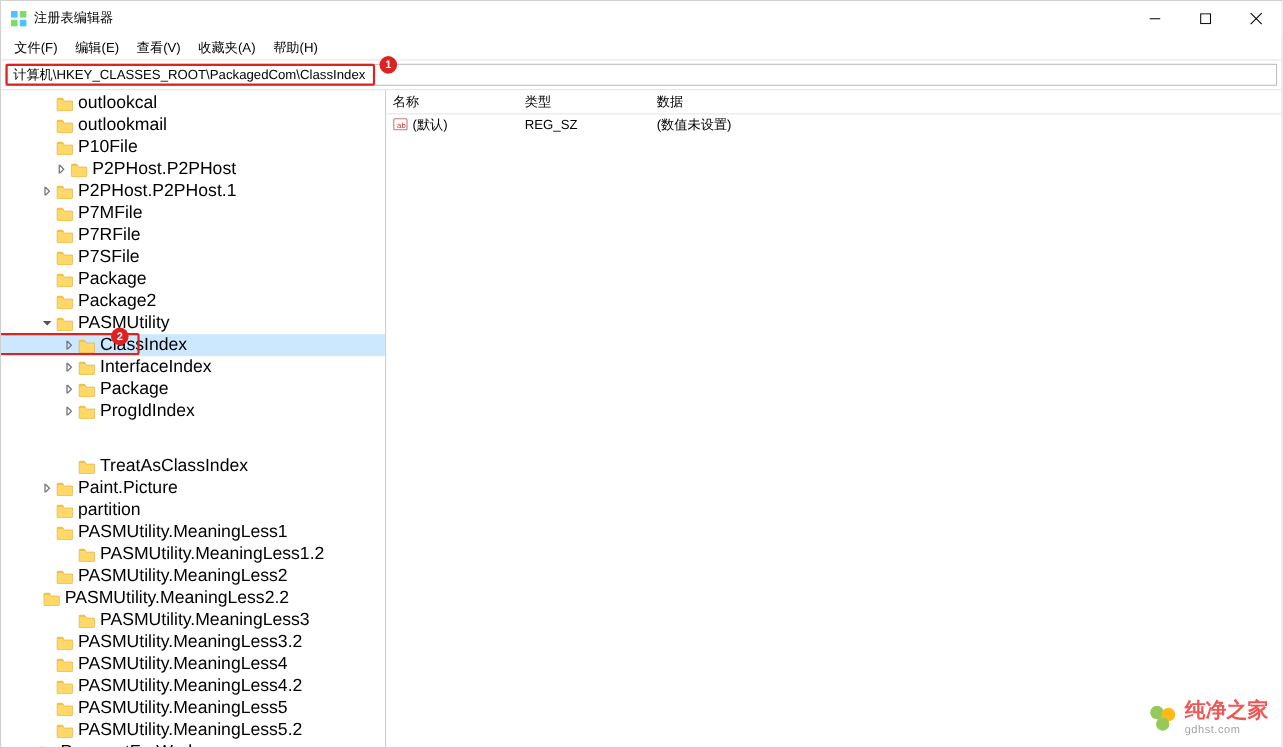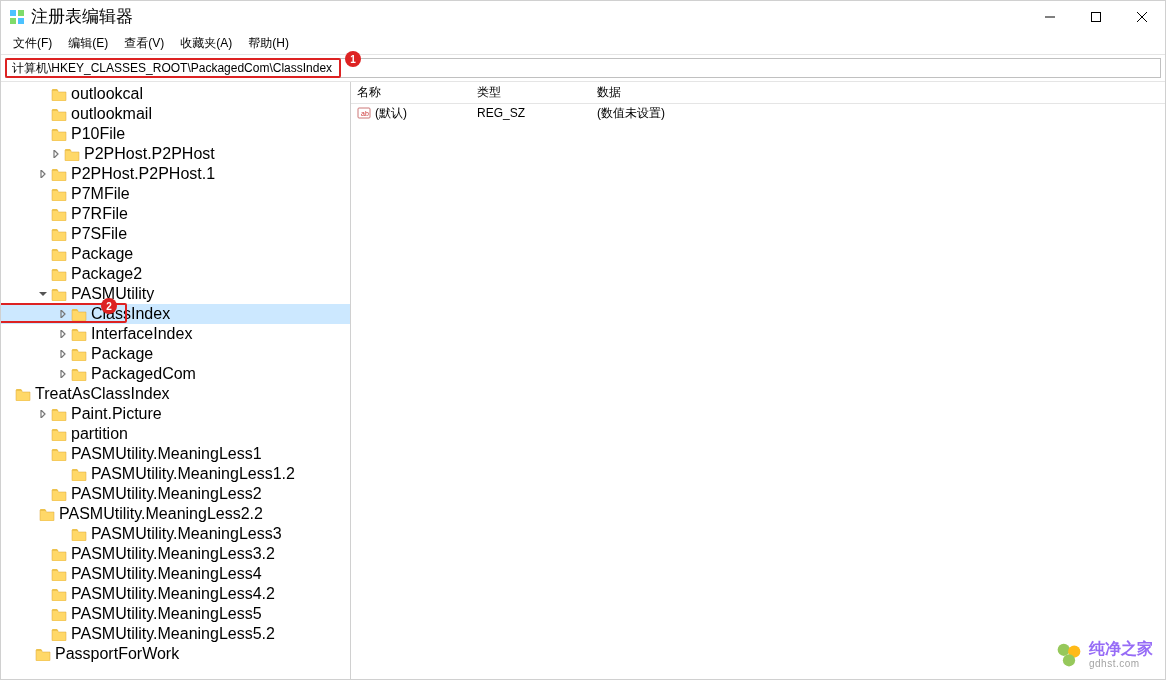--- a/index.html
+++ b/index.html
@@ -2,21 +2,21 @@
 <html><head>
 <meta charset="utf-8">
 <style>
   * { box-sizing: border-box; margin: 0; padding: 0; }
   html, body { width: 1166px; height: 680px; font-family: "Microsoft YaHei", "Segoe UI", sans-serif; font-size: 12px; background: #fff; overflow: hidden; }
   .window { width: 1166px; height: 680px; display: flex; flex-direction: column; border: 1px solid #d0d0d0; position: relative; }
 
   
   .titlebar { height: 32px; display: flex; align-items: center; padding-left: 8px; background: #fff; border-bottom: 1px solid transparent; }
   .titlebar .app-icon { width: 16px; height: 16px; margin-right: 6px; display:flex; align-items:center; justify-content:center; }
-  .titlebar .title { font-size: 17px; }
+  .titlebar .title { font-size: 12px; }
   .window-controls { margin-left: auto; display: flex; height: 100%; }
   .window-controls .ctrl { width: 46px; height: 100%; display: flex; align-items: center; justify-content: center; }
   .window-controls svg { width: 10px; height: 10px; }
   .window-controls .close svg { width: 12px; height: 12px; }
 
   
   .menubar { height: 22px; display: flex; align-items: center; padding: 0 4px; border-bottom: 1px solid #e5e5e5; }
   .menubar .menu-item { padding: 2px 8px; font-size: 12px; }
 
   
@@ -58,21 +58,21 @@
   
   .tree-pane::-webkit-scrollbar { width: 16px; }
   .tree-pane::-webkit-scrollbar-track { background: #f0f0f0; }
   .tree-pane::-webkit-scrollbar-thumb { background: #c0c0c0; }
   .tree-pane::-webkit-scrollbar-button { background:#f0f0f0; height:16px; }
 
   
   .watermark { position:absolute; right:12px; bottom:10px; display:flex; align-items:center; gap:6px; opacity:0.9; }
   .watermark .wm-icon svg { width:28px; height:28px; display:block; }
   .watermark .wm-text { display:flex; flex-direction:column; line-height:1.1; }
-  .watermark .wm-main { font-size:16px; font-weight:bold; color:#8b5cf6; }
+  .watermark .wm-main { font-size:19px; font-weight:bold; color:#ef4444; }
   .watermark .wm-sub { font-size:10px; color:#999; letter-spacing:0.5px; }
 </style>
 </head>
 <body>
 
 <div class="window">
 
   <div class="titlebar">
     <span class="app-icon">
       <svg viewBox="0 0 16 16">
@@ -294,23 +294,23 @@
               <svg viewBox="0 0 8 8">
                 <path d="M2 0 L6 4 L2 8 Z" fill="none" stroke="#777" stroke-width="1.2"></path>
               </svg>
             </span>
             <span class="folder-icon">
               <svg viewBox="0 0 16 14">
                 <path d="M1 3 h5 l1.5 2 H15 v8 a1 1 0 0 1 -1 1 H2 a1 1 0 0 1 -1 -1 Z" fill="#ffd868" stroke="#d9a43b" stroke-width="0.5"></path>
                 <path d="M1 3 a1 1 0 0 1 1 -1 h4 l1.5 2 H1 Z" fill="#edc24d"></path>
               </svg>
             </span>
-            <span class="tree-label">PackagedCom</span>
-          </div>
-          <div class="tree-row" style="">
+            <span class="tree-label">ProgIdIndex</span>
+          </div>
+          <div class="tree-row" style="padding-left: 56px; margin-top: 30px;">
             <span class="expander"></span>
             <span class="folder-icon">
               <svg viewBox="0 0 16 14">
                 <path d="M1 3 h5 l1.5 2 H15 v8 a1 1 0 0 1 -1 1 H2 a1 1 0 0 1 -1 -1 Z" fill="#ffd868" stroke="#d9a43b" stroke-width="0.5"></path>
                 <path d="M1 3 a1 1 0 0 1 1 -1 h4 l1.5 2 H1 Z" fill="#edc24d"></path>
               </svg>
             </span>
             <span class="tree-label">TreatAsClassIndex</span>
           </div>
           <div class="tree-row" style="padding-left: 36px;">

